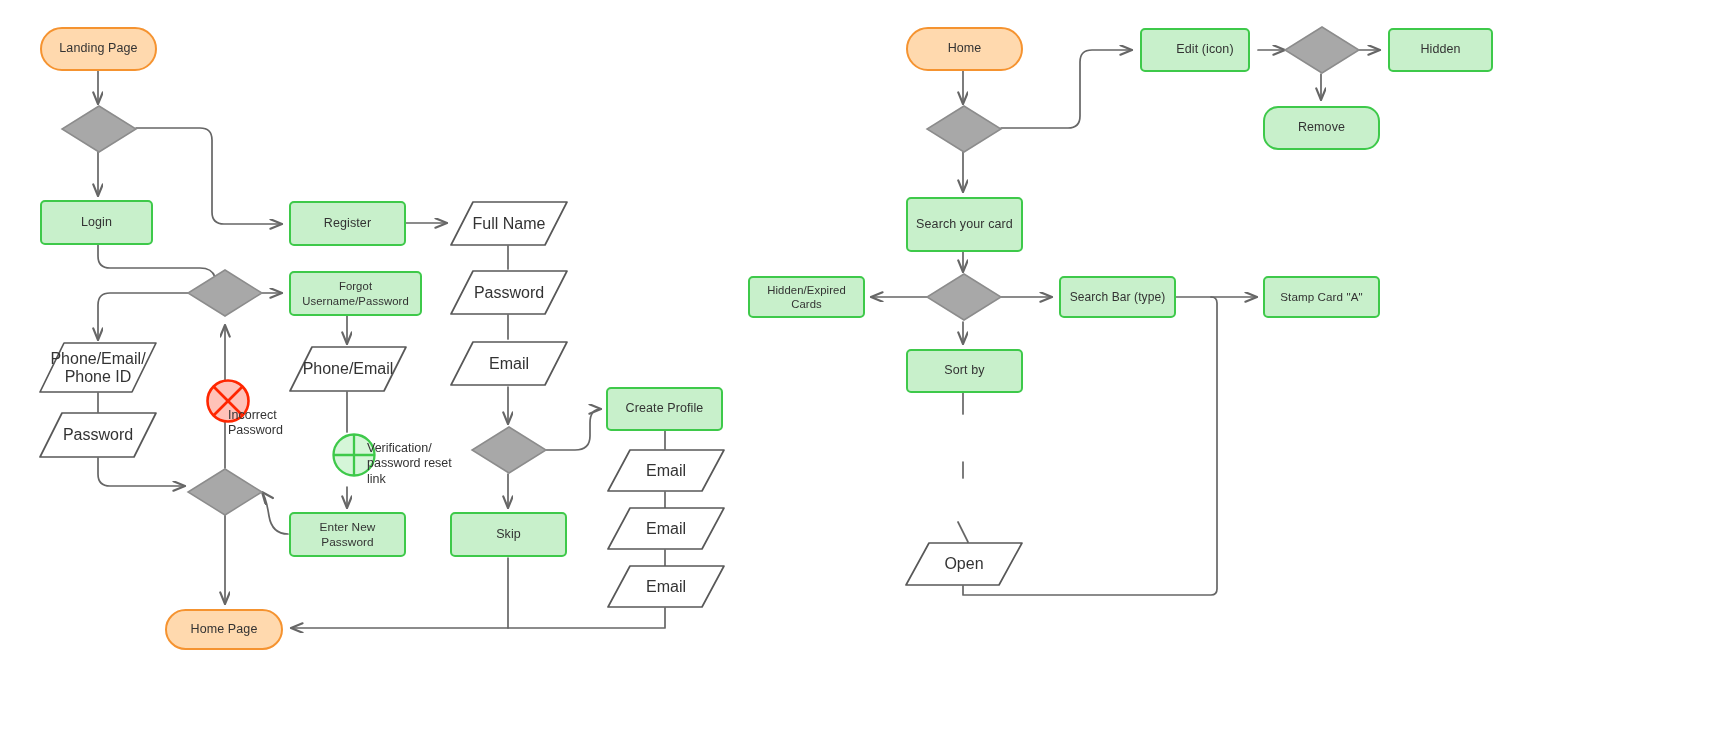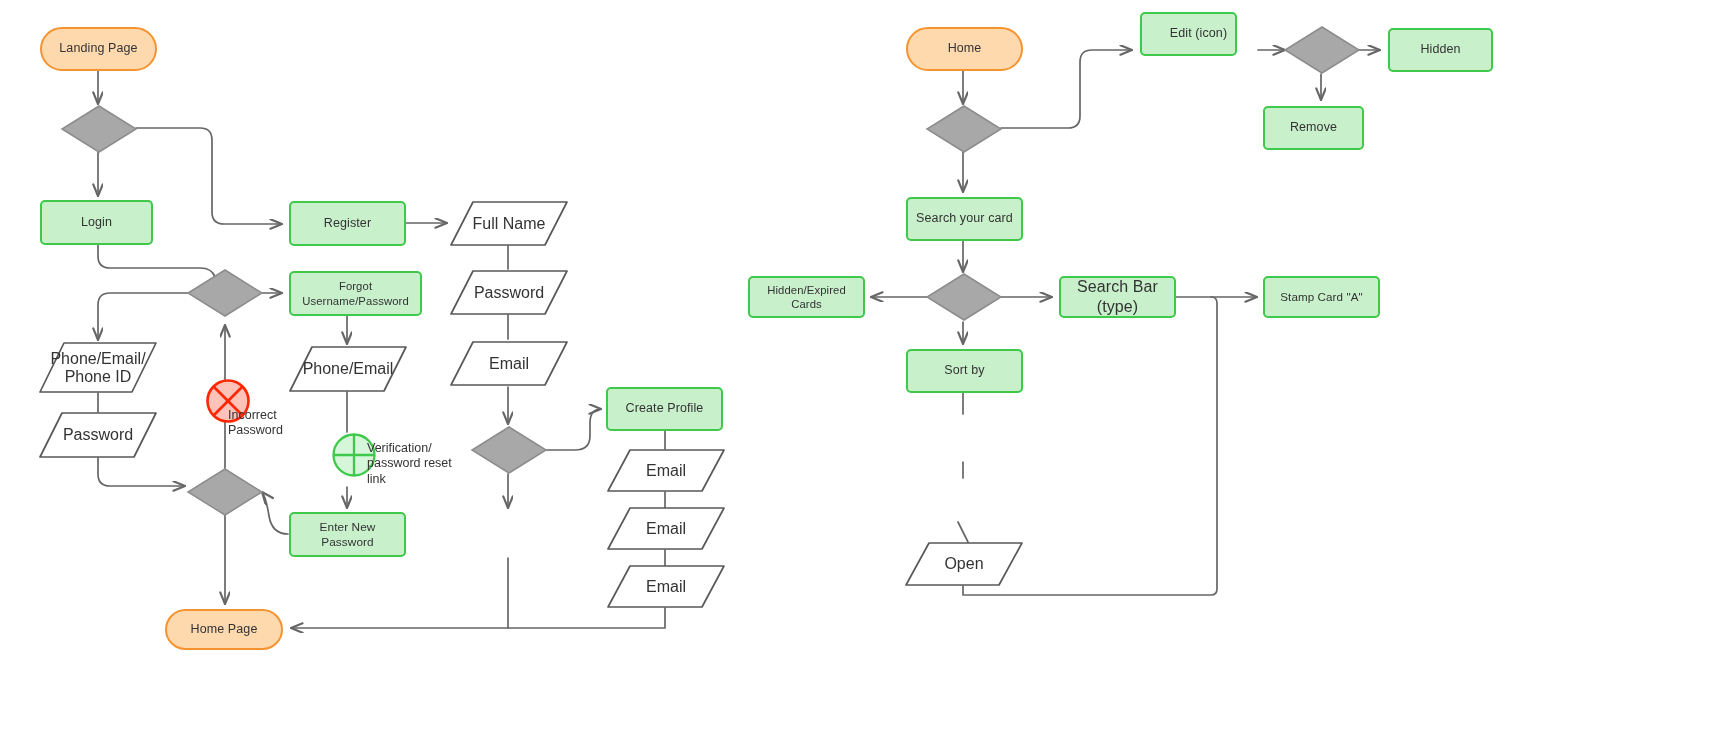--- a/index.html
+++ b/index.html
@@ -244,41 +244,44 @@
   </div>
   <div class="node n-process" style="left:289px;top:201px;width:117px;height:45px;">
     <span class="lbl">Register</span>
   </div>
   <div class="node n-process" style="left:289px;top:271px;width:133px;height:45px;">
     <span class="lbl" style="font-size:11.3px;">Forgot Username/Password</span>
   </div>
   <div class="node n-process" style="left:289px;top:512px;width:117px;height:45px;">
     <span class="lbl" style="font-size:11.8px;">Enter New Password</span>
   </div>
+  <div class="node n-process" style="left:450px;top:512px;width:117px;height:45px;">
+    <span class="lbl">Skip</span>
+  </div>
   <div class="node n-process" style="left:606px;top:387px;width:117px;height:44px;">
     <span class="lbl">Create Profile</span>
   </div>
 
-  <div class="node n-process" style="left:1140px;top:12px;width:97px;height:44px;padding-left:20px;">
+  <div class="node n-process" style="left:1140px;top:28px;width:110px;height:44px;padding-left:20px;">
     <span class="lbl">Edit (icon)</span>
   </div>
   <div class="node n-process" style="left:1388px;top:28px;width:105px;height:44px;">
     <span class="lbl">Hidden</span>
   </div>
-  <div class="node n-process" style="left:1263px;top:106px;width:101px;height:44px;">
+  <div class="node n-process" style="left:1263px;top:106px;width:117px;height:44px;border-radius:15px;">
     <span class="lbl">Remove</span>
   </div>
-  <div class="node n-process" style="left:906px;top:197px;width:117px;height:44px;align-items:center;">
+  <div class="node n-process" style="left:906px;top:197px;width:117px;height:55px;align-items:center;">
     <span class="lbl">Search your card</span>
   </div>
   <div class="node n-process" style="left:748px;top:276px;width:117px;height:42px;">
     <span class="lbl" style="font-size:11.3px;">Hidden/Expired Cards</span>
   </div>
   <div class="node n-process" style="left:1059px;top:276px;width:117px;height:42px;">
-    <span class="lbl" style="font-size:16px;">Search Bar (type)</span>
+    <span class="lbl" style="font-size:12px;">Search Bar (type)</span>
   </div>
   <div class="node n-process" style="left:1263px;top:276px;width:117px;height:42px;">
     <span class="lbl" style="font-size:11.6px;">Stamp Card "A"</span>
   </div>
   <div class="node n-process" style="left:906px;top:349px;width:117px;height:44px;">
     <span class="lbl">Sort by</span>
   </div>
 
 </div>
 

